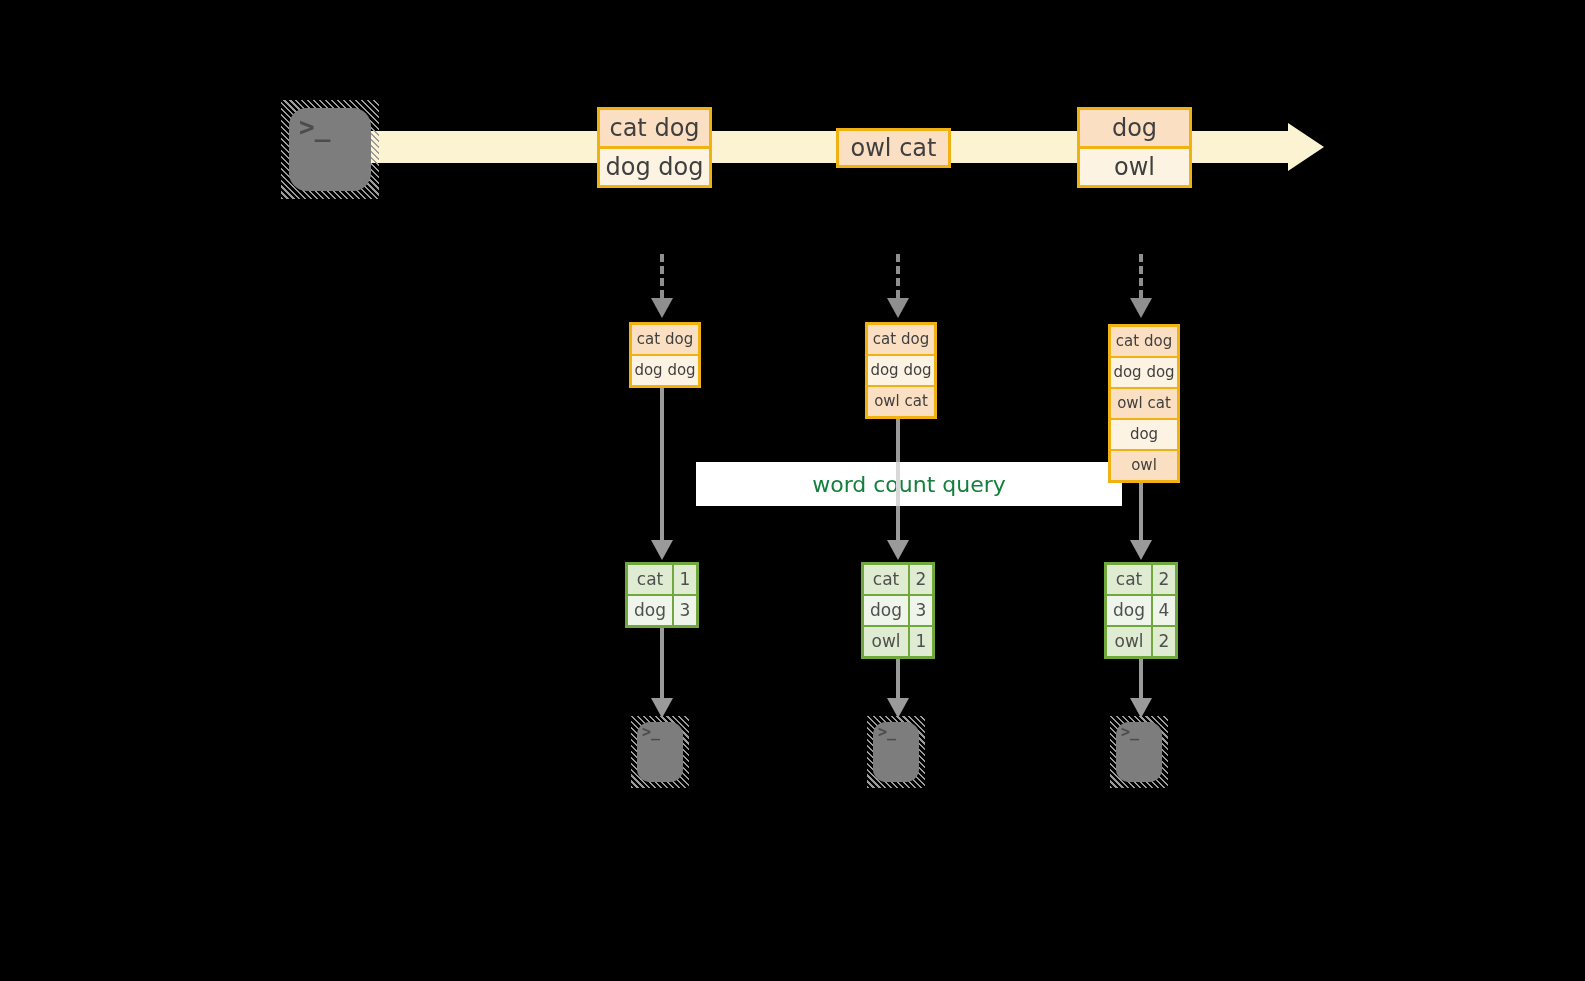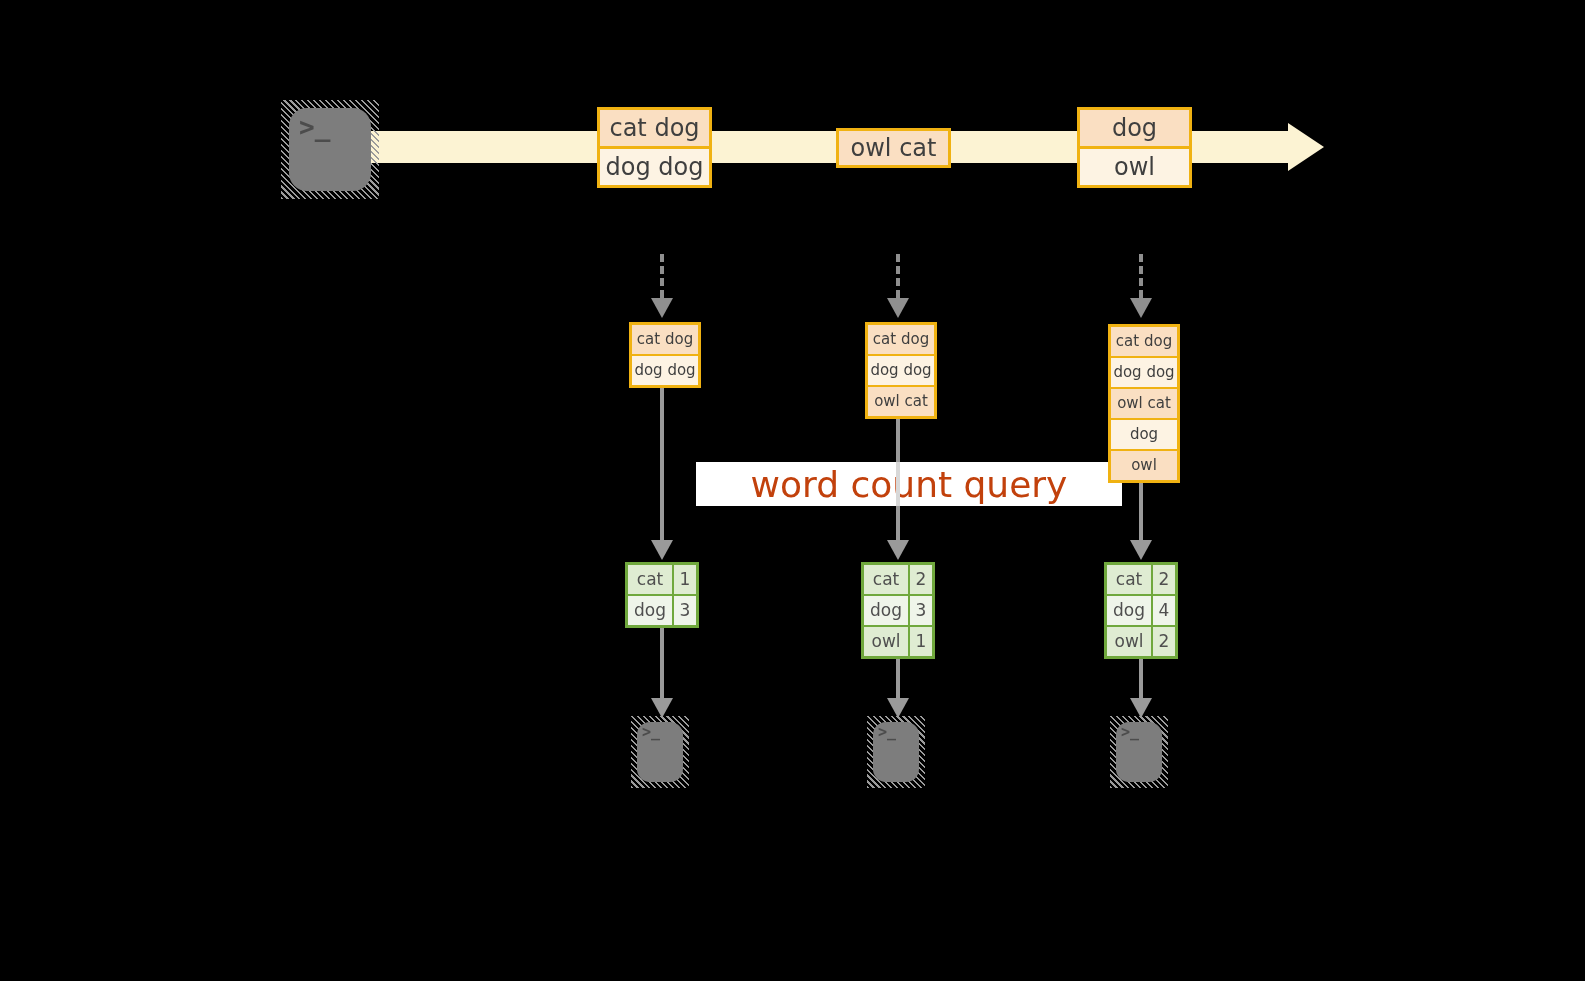--- a/index.html
+++ b/index.html
@@ -22,21 +22,21 @@
   .peach{background:#fadfc2;}
   .cream{background:#fdf3e3;}
   
   .vdash{position:absolute;width:0;border-left:4px dashed #8f8f8f;}
   .vline{position:absolute;width:4px;background:#9a9a9a;}
   .vhead{position:absolute;width:0;height:0;border-left:11px solid transparent;
     border-right:11px solid transparent;border-top:20px solid #9a9a9a;}
   
   .query-band{position:absolute;left:696px;top:462px;width:426px;height:44px;background:#ffffff;
     display:flex;align-items:center;justify-content:center;}
-  .query-band span{font-size:36px;color:#c2410c;}
+  .query-band span{font-size:22px;color:#15803d;}
   .band-line{position:absolute;left:896px;top:462px;width:4px;height:44px;background:#d8d8d8;}
   
   .gtable{position:absolute;width:68px;border:3px solid #70a83d;}
   .grow{display:flex;}
   .grow + .grow{border-top:2px solid #70a83d;}
   .gword{width:44px;height:29px;line-height:29px;text-align:center;font-size:17px;color:#4f4f4f;}
   .gnum{width:22px;height:29px;line-height:29px;text-align:center;font-size:17px;color:#4f4f4f;border-left:2px solid #70a83d;}
   .gdark .gword,.gdark .gnum{background:#dfecd2;text-align:center;}
   .glight .gword,.glight .gnum{background:#eff5ea;}
   

